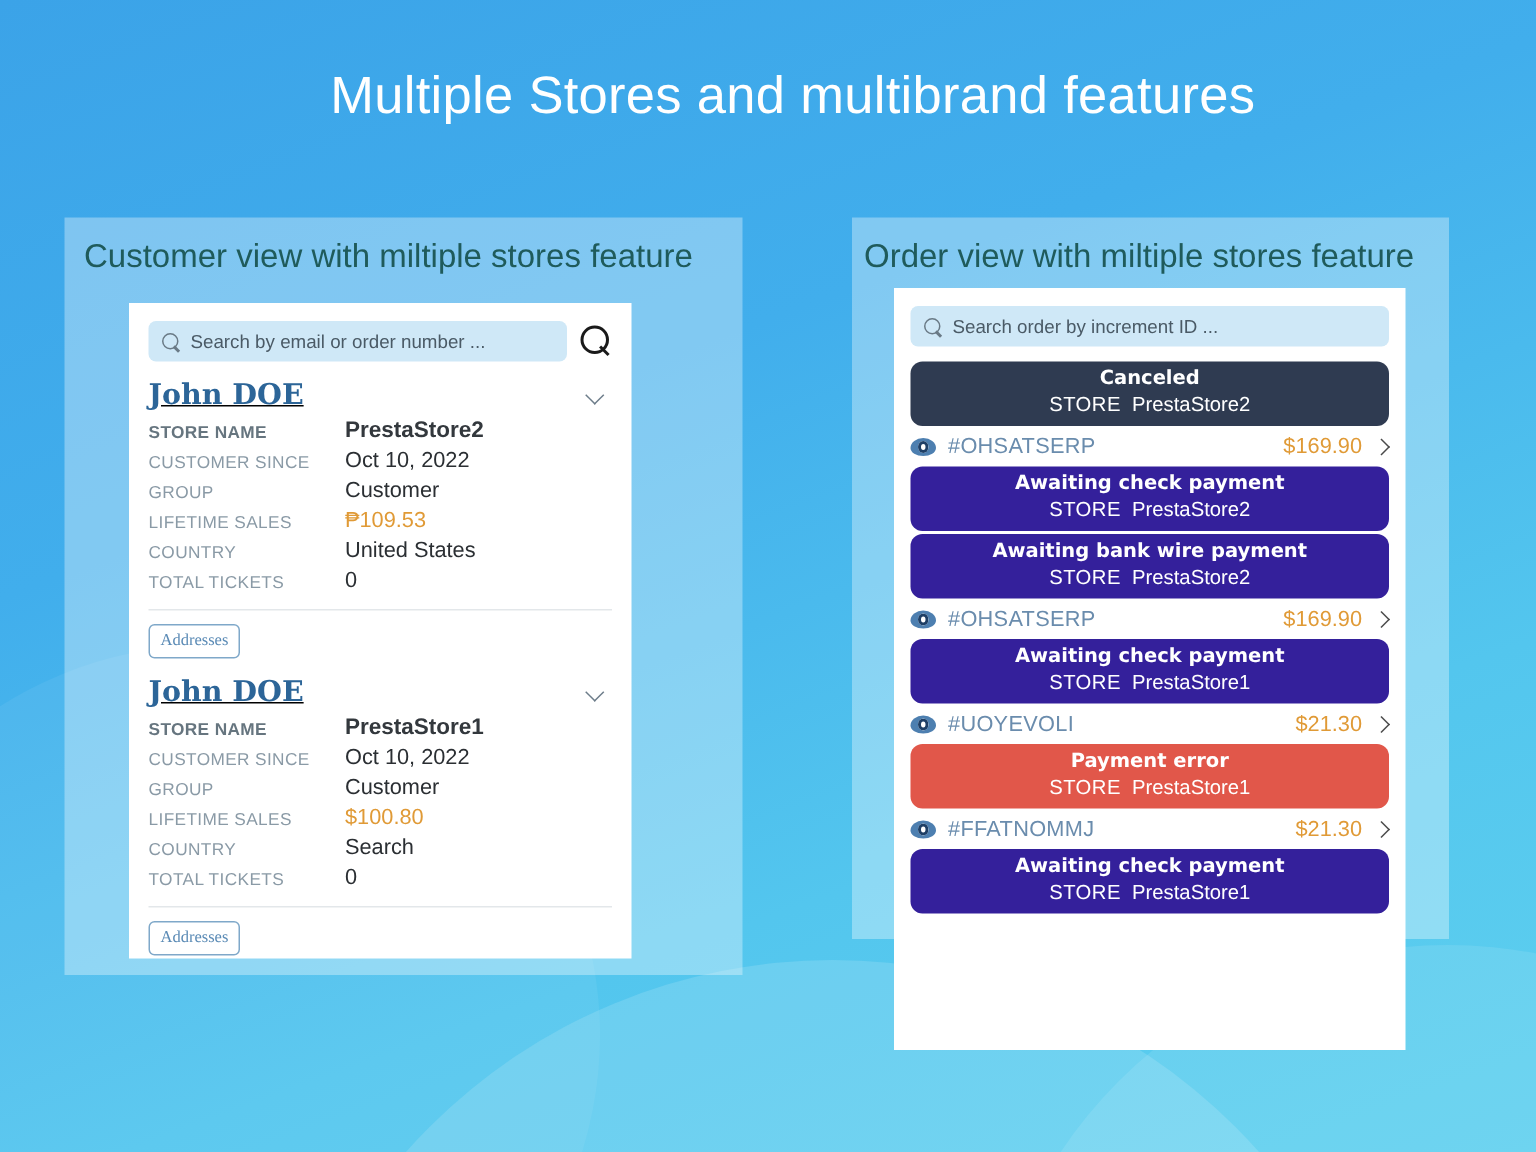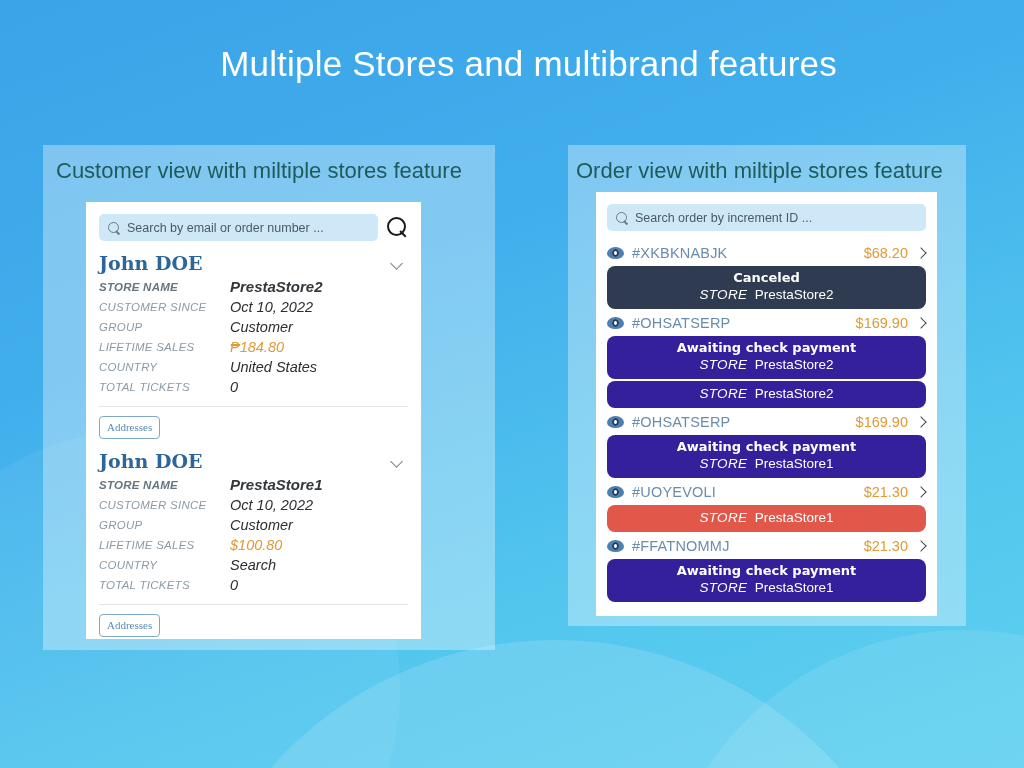--- a/index.html
+++ b/index.html
@@ -59,21 +59,21 @@
     padding: 13px 0 0 13px;
     white-space: nowrap;
   }
   .panel.right .panel-title { padding-left: 8px; }
 
   .card {
     position: absolute;
     background: #ffffff;
   }
   .card.left-card  { left: 86px;  top: 202px; width: 335px; height: 437px; padding: 12px 13px 0 13px; }
-  .card.right-card { left: 596px; top: 192px; width: 341px; height: 424px; padding: 12px 11px 0 11px; }
+  .card.right-card { left: 596px; top: 192px; width: 341px; height: 508px; padding: 12px 11px 0 11px; }
 
   
   .search-row { display: flex; align-items: center; gap: 9px; }
   .search-box {
     flex: 1 1 auto;
     display: flex; align-items: center; gap: 7px;
     background: #cfe8f7;
     border-radius: 5px;
     height: 27px;
     padding: 0 9px;
@@ -105,20 +105,21 @@
     transform-origin: left center;
   }
   .mag.big { width: 21px; height: 21px; }
   .mag.big::before { width: 15px; height: 15px; border: 2px solid #1a1a1a; }
   .mag.big::after { left: 13px; top: 13px; width: 8px; height: 2.2px; background: #1a1a1a; }
 
   
   .cust-head {
     display: flex; align-items: center; justify-content: space-between;
     margin-top: 11px;
+    text-decoration: underline;
   }
   .cust-name {
     color: #2c6598;
     font-family: "DejaVu Serif", "Liberation Serif", serif;
     font-size: 19px;
     font-weight: 700;
   }
   .chev-down {
     width: 13px; height: 13px;
     position: relative;
@@ -127,23 +128,22 @@
   .chev-down::before {
     content: "";
     position: absolute; left: 1px; top: 2px;
     width: 8px; height: 8px;
     border-right: 1.6px solid #6d7d8a;
     border-bottom: 1.6px solid #6d7d8a;
     transform: rotate(45deg);
   }
   .kv {
     display: flex;
-    align-items: center;
+    align-items: flex-end;
     margin-top: 4px;
-    font-style: italic;
   }
   .kv .k {
     width: 131px;
     flex: none;
     color: #8a9aa6;
     font-size: 11.5px;
     letter-spacing: 0.25px;
     text-transform: uppercase;
   }
   .kv.first .k { color: #66757f; font-weight: 700; }
@@ -228,21 +228,21 @@
   .badge .b-status {
     font-size: 13px;
     font-weight: 700;
     font-family: "DejaVu Sans", sans-serif;
     line-height: 16px;
   }
   .badge .b-store {
     font-size: 13.5px;
     line-height: 17px;
   }
-  .badge .b-store .lbl { letter-spacing: 0.3px; font-style: italic; }
+  .badge .b-store .lbl { letter-spacing: 0.3px; }
 </style>
 </head>
 <body>
 
 <div class="stage">
 
   <div class="bg-circle c1"></div>
   <div class="bg-circle c2"></div>
   <div class="bg-circle c3"></div>
 
@@ -269,21 +269,21 @@
             <span class="k">STORE NAME</span>
             <span class="v ">PrestaStore2</span>
           </div><div class="kv ">
             <span class="k">CUSTOMER SINCE</span>
             <span class="v ">Oct 10, 2022</span>
           </div><div class="kv ">
             <span class="k">GROUP</span>
             <span class="v ">Customer</span>
           </div><div class="kv ">
             <span class="k">LIFETIME SALES</span>
-            <span class="v money">₱184.80</span>
+            <span class="v money">₱109.53</span>
           </div><div class="kv ">
             <span class="k">COUNTRY</span>
             <span class="v ">United States</span>
           </div><div class="kv ">
             <span class="k">TOTAL TICKETS</span>
             <span class="v ">0</span>
           </div><div class="divider"></div><div class="addr-btn">Addresses</div></div>
         <div><div class="cust-head">
             <span class="cust-name">John DOE</span>
             <span class="chev-down"></span>
@@ -313,45 +313,40 @@
     <div class="panel-title">Order view with miltiple stores feature</div>
   </div>
 
   <div class="card right-card">
     <div class="search-box">
       <span class="mag"></span>
       <span class="placeholder">Search order by increment ID ...</span>
     </div>
     <div class="order-list" id="order-list">
         <div>
-          <div class="order-row">
-            <span class="eye"></span>
-            <span class="order-id">#XKBKNABJK</span>
-            <span class="order-price">$68.20</span>
-            <span class="chev-right"></span>
-          </div>
           <div class="badge" style="background:#2f3b51">
             <div class="b-status">Canceled</div>
             <div class="b-store"><span class="lbl">STORE</span>&nbsp;&nbsp;PrestaStore2</div>
           </div>
         </div>
         <div>
           <div class="order-row">
             <span class="eye"></span>
             <span class="order-id">#OHSATSERP</span>
             <span class="order-price">$169.90</span>
             <span class="chev-right"></span>
           </div>
           <div class="badge" style="background:#34209b">
             <div class="b-status">Awaiting check payment</div>
             <div class="b-store"><span class="lbl">STORE</span>&nbsp;&nbsp;PrestaStore2</div>
           </div>
         </div>
         <div>
           <div class="badge" style="background:#34209b">
+            <div class="b-status">Awaiting bank wire payment</div>
             <div class="b-store"><span class="lbl">STORE</span>&nbsp;&nbsp;PrestaStore2</div>
           </div>
         </div>
         <div>
           <div class="order-row">
             <span class="eye"></span>
             <span class="order-id">#OHSATSERP</span>
             <span class="order-price">$169.90</span>
             <span class="chev-right"></span>
           </div>
@@ -361,20 +356,21 @@
           </div>
         </div>
         <div>
           <div class="order-row">
             <span class="eye"></span>
             <span class="order-id">#UOYEVOLI</span>
             <span class="order-price">$21.30</span>
             <span class="chev-right"></span>
           </div>
           <div class="badge" style="background:#e1574a">
+            <div class="b-status">Payment error</div>
             <div class="b-store"><span class="lbl">STORE</span>&nbsp;&nbsp;PrestaStore1</div>
           </div>
         </div>
         <div>
           <div class="order-row">
             <span class="eye"></span>
             <span class="order-id">#FFATNOMMJ</span>
             <span class="order-price">$21.30</span>
             <span class="chev-right"></span>
           </div>

